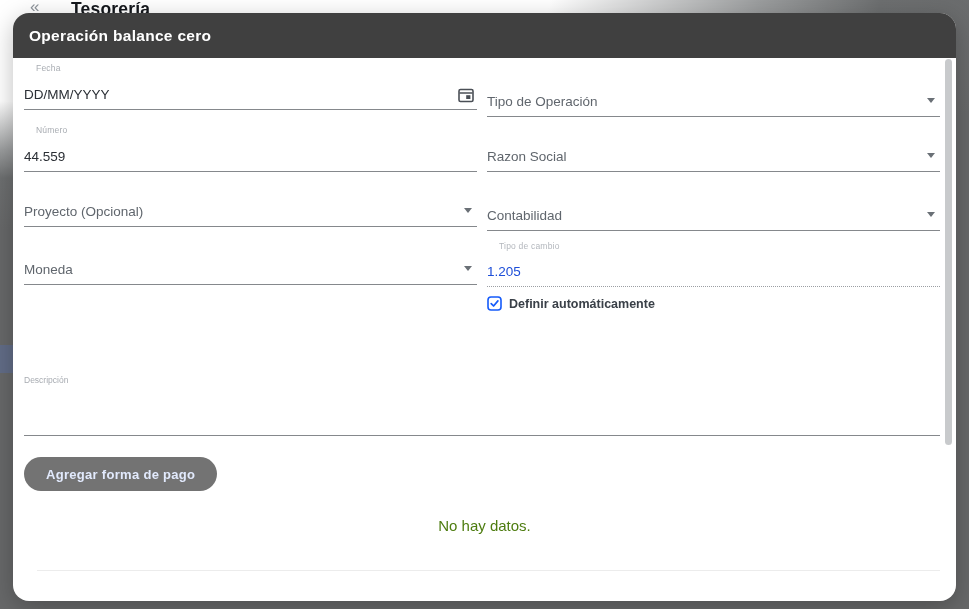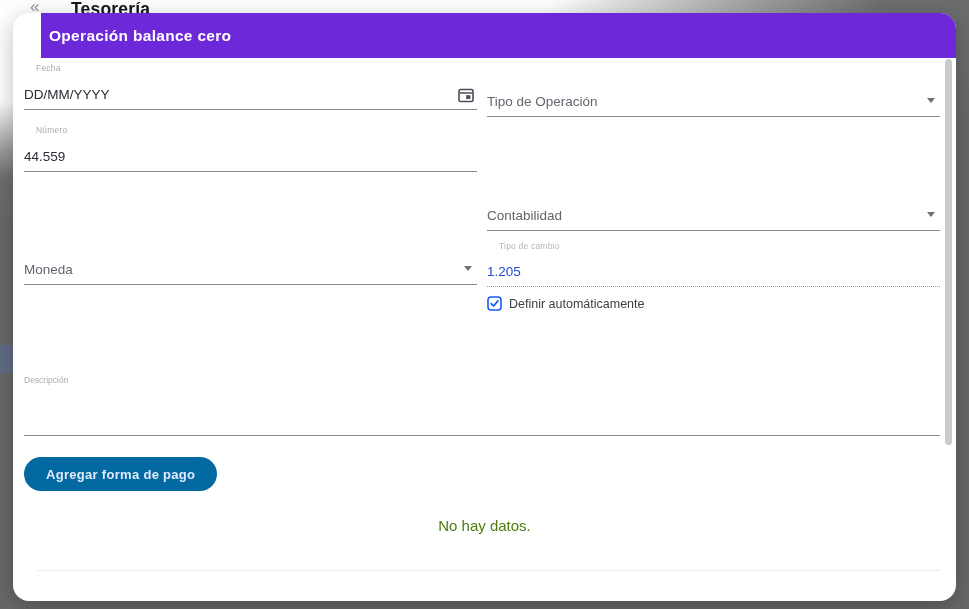--- a/index.html
+++ b/index.html
@@ -18,21 +18,21 @@
   .sidebar-active-block { position:absolute; left:0; top:345px; width:13px; height:28px; background:#616c86; z-index:1; }
 
   
   .modal {
     position:absolute; left:13px; top:13px; width:943px; height:588px;
     background:#ffffff; border-radius:16px; overflow:hidden; z-index:2;
     box-shadow:0 6px 24px rgba(0,0,0,.25);
   }
   .modal-header {
     position:absolute; left:0; top:0; right:0; height:45px;
-    background:#6d28d9; display:flex; align-items:center; padding-left:8px;margin-left:28px;
+    background:#404040; display:flex; align-items:center; padding-left:16px;
   }
   .modal-title { color:#ffffff; font-size:15.5px; font-weight:700; letter-spacing:.3px; }
 
   
   .fld { position:absolute; border-bottom:1px solid #85888c; }
   .fld .lbl { position:absolute; left:0; top:0; font-size:8.5px; color:#a8acb2; letter-spacing:.2px;margin-left:12px; }
   .fld .val { position:absolute; left:0; bottom:7px; font-size:13.5px; color:#2b2f35; }
   .fld.sel .val { color:#60666d; }
   .fld.dotted { border-bottom:1px dotted #9b9ea3; }
   .fld.disabled .val { color:#1d4ed8;text-align:center; }
@@ -41,32 +41,32 @@
   .arrow-down {
     position:absolute; right:5px; bottom:13px; width:0; height:0;
     border-left:4.5px solid transparent; border-right:4.5px solid transparent;
     border-top:5.5px solid #6a7076;
   }
   .arrow-down.dis { border-top-color:#c5c8cd; }
 
   .cal-btn { position:absolute; right:2px; bottom:5px; width:18px; height:18px; cursor:pointer; }
 
   
-  .chk-row { position:absolute; left:474px; top:283px; display:flex; align-items:center; gap:7px; }
+  .chk-row { position:absolute; left:474px; top:283px; display:flex; align-items:center; gap:7px;font-weight:bold; }
   .chk-box { width:15px; height:15px; flex:0 0 auto; }
   .chk-label { font-size:12.5px; color:#3a4048; }
 
   
   .desc-label { position:absolute; left:11px; top:362px; font-size:8.5px; color:#a8acb2; }
   .desc-area { position:absolute; left:11px; top:372px; width:916px; height:51px; border-bottom:1px solid #85888c; cursor:text; }
 
   
   .add-pay-btn {
     position:absolute; left:11px; top:444px; height:34px; padding:0 22px;
-    background:#0369a1; color:#e2eafd; border:none; border-radius:17px;
+    background:#737373; color:#e2eafd; border:none; border-radius:17px;
     font-family:"Liberation Sans", sans-serif; font-size:13px; font-weight:700;
     letter-spacing:.3px; display:flex; align-items:center;
   }
 
   .empty-state { position:absolute; left:0; top:504px; width:100%; text-align:center; font-size:15px; color:#4d7c0f; }
 
   .bottom-divider { position:absolute; left:24px; top:557px; width:903px; height:1px; background:#ececec; }
 
   .scrollbar-thumb { position:absolute; right:4px; top:46px; width:7px; height:386px; background:#c8cacc; border-radius:4px; }
 </style>
@@ -100,21 +100,29 @@
   <div class="fld sel" style="left:474px; top:60px; width:453px; height:44px;">
     <span class="val">Tipo de Operación</span>
     <span class="arrow-down"></span>
   </div>
 
   <div class="fld" style="left:11px; top:112px; width:453px; height:47px;">
     <span class="lbl">Número</span>
     <span class="val">44.559</span>
   </div>
 
+  <div class="fld sel" style="left:474px; top:122px; width:453px; height:37px;">
+    <span class="val">Razon Social</span>
+    <span class="arrow-down"></span>
+  </div>
 
+  <div class="fld sel" style="left:11px; top:177px; width:453px; height:37px;">
+    <span class="val">Proyecto (Opcional)</span>
+    <span class="arrow-down"></span>
+  </div>
 
   <div class="fld sel" style="left:474px; top:181px; width:453px; height:37px;">
     <span class="val">Contabilidad</span>
     <span class="arrow-down"></span>
   </div>
 
   <div class="fld sel" style="left:11px; top:235px; width:453px; height:37px;">
     <span class="val">Moneda</span>
     <span class="arrow-down"></span>
   </div>

